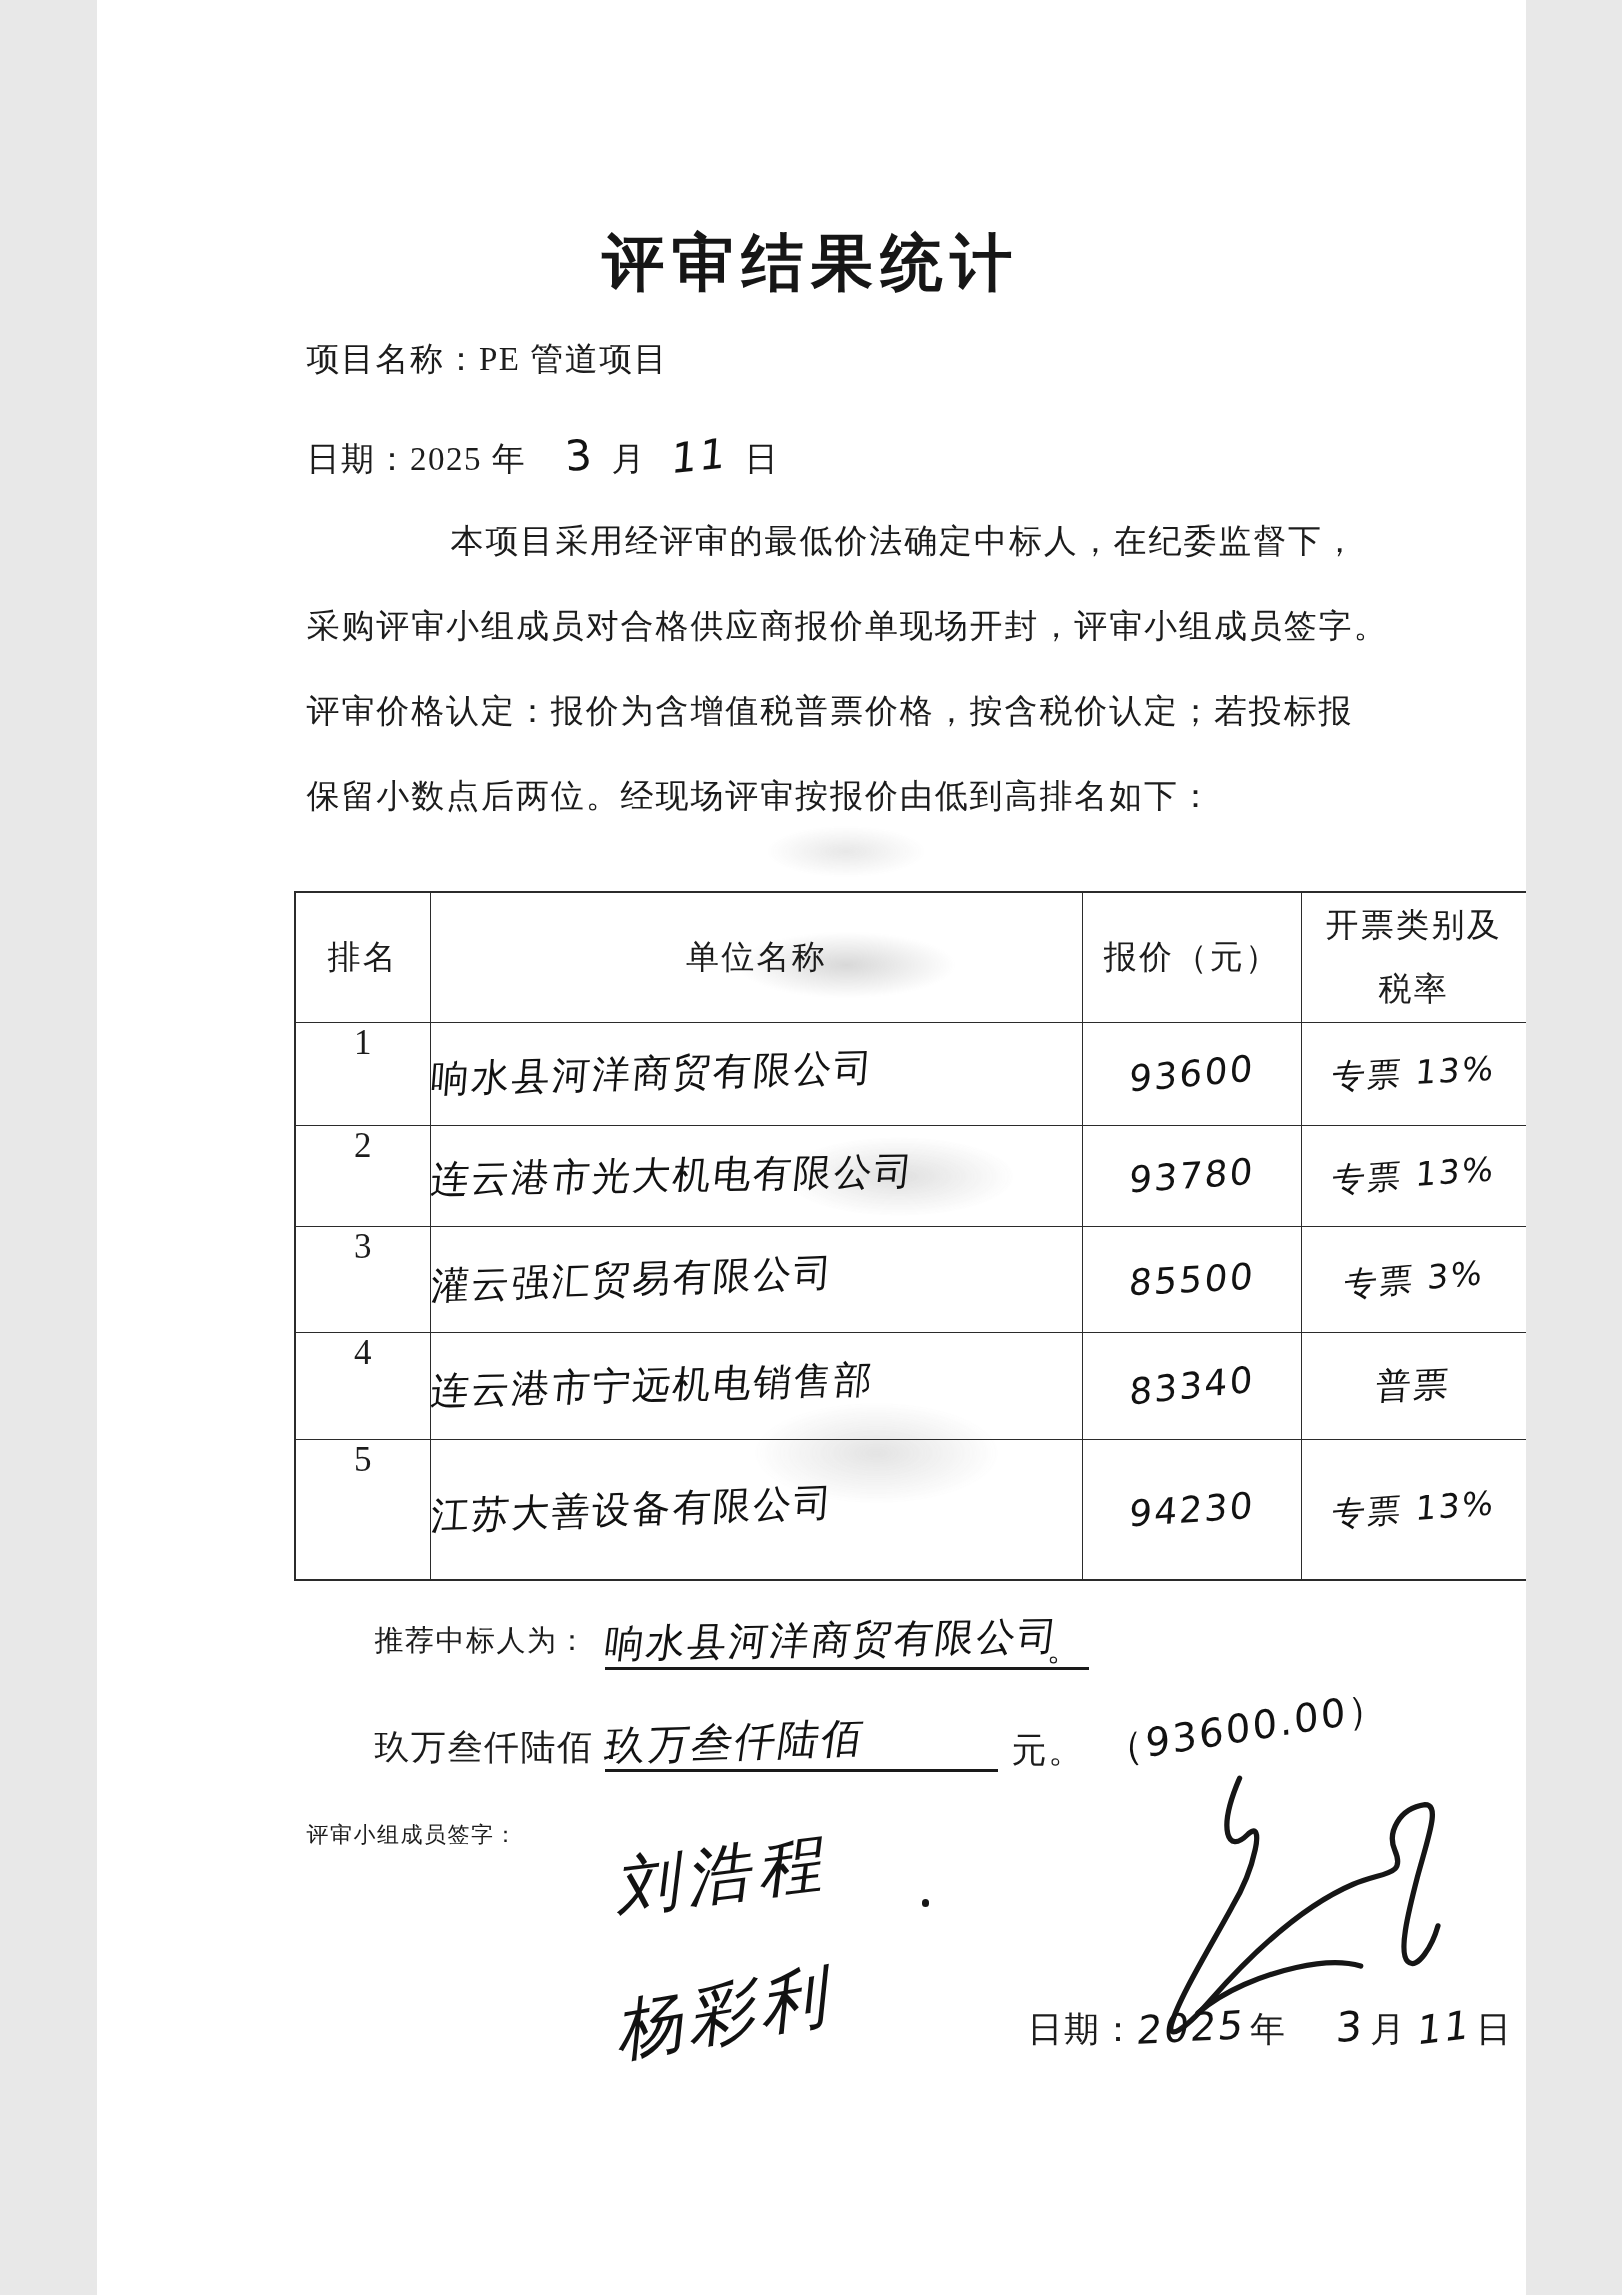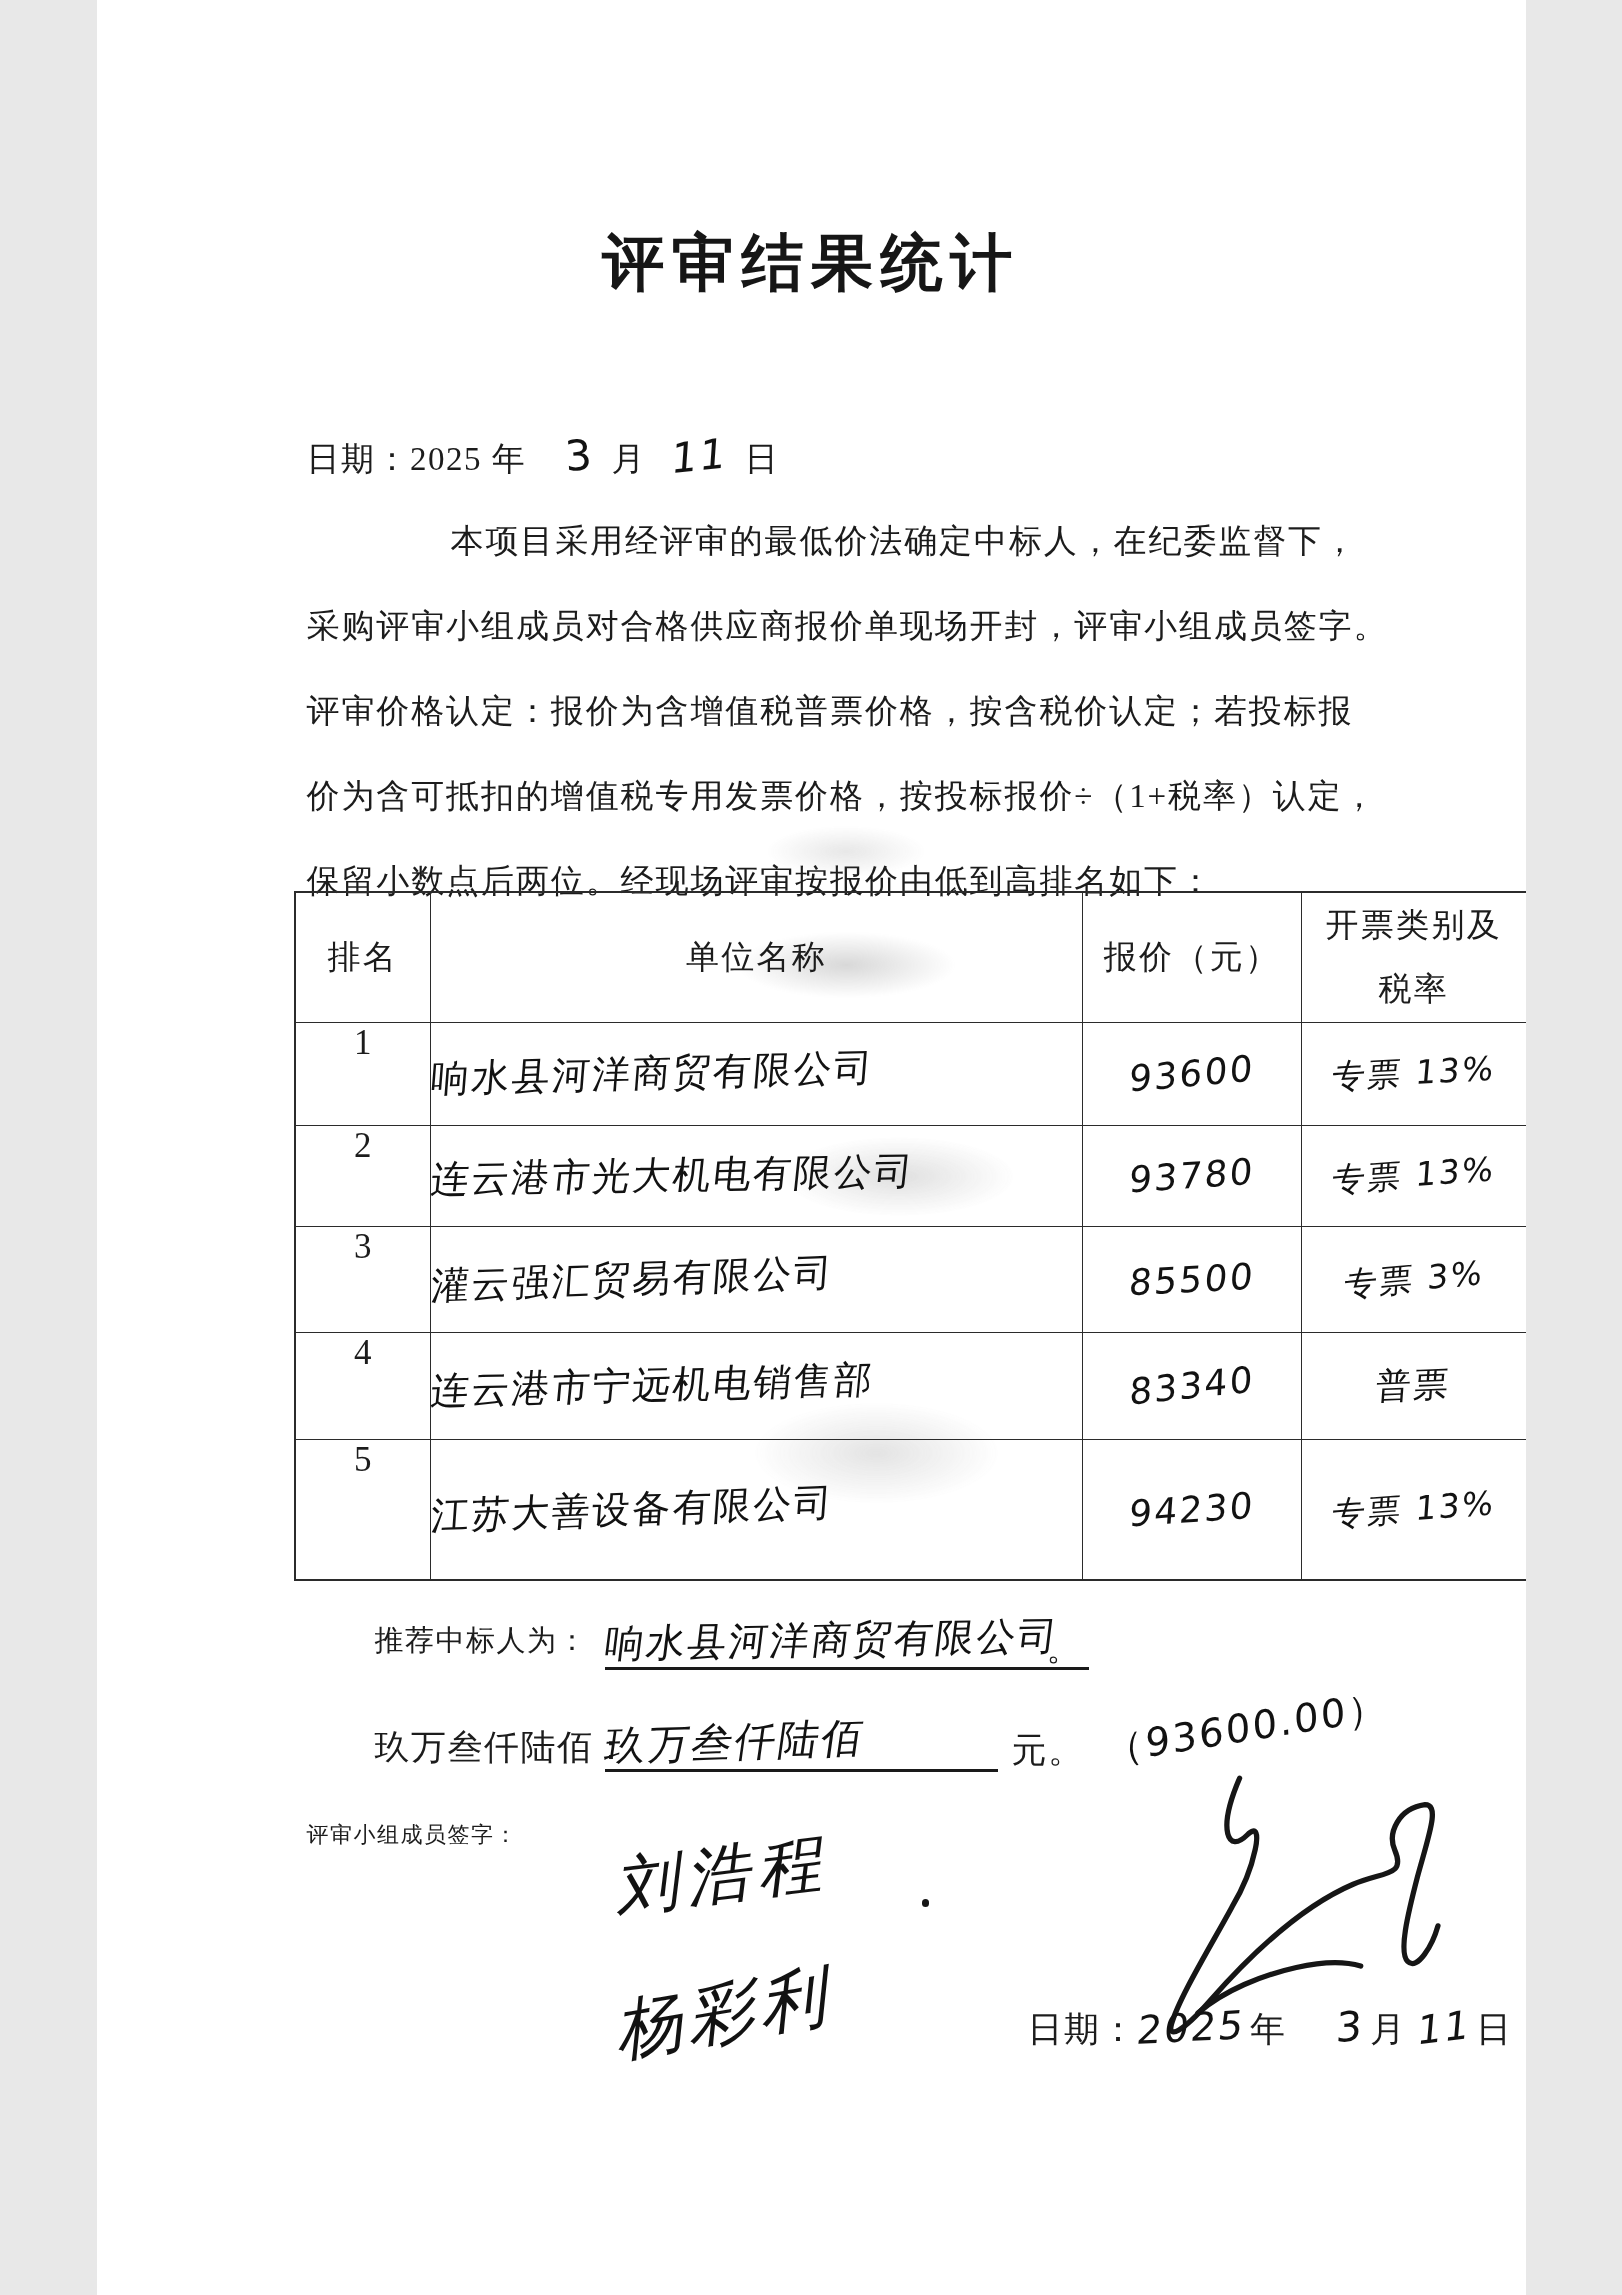--- a/index.html
+++ b/index.html
@@ -39,35 +39,37 @@
   .uline{border-bottom:3px solid #1a1a1a;}
   svg.sig{overflow:visible;}
 </style>
 </head>
 <body>
 
 <div id="doc">
 
   <div class="abs title" style="top:221px;left:0;">评审结果统计</div>
 
+  <div class="abs line" style="top:337px;left:210px;">
+    <span>项目名称：</span><span>PE 管道项目</span>
+  </div>
 
   <div class="abs line" style="top:431px;left:210px;">
     <span>日期：</span><span>2025</span>
     <span>年</span>
     <span class="hw" style="display:inline-block;font-size:42px;transform:rotate(-4deg);margin:0 7.6px 0 29px;">3</span>
     <span>月</span>
     <span class="hw" style="display:inline-block;font-size:41px;transform:rotate(-6deg) skewX(-10deg);margin:0 7.6px 0 15px;">11</span>
     <span>日</span>
   </div>
 
   <div class="abs para" style="top:499px;left:210px;">
     <div>本项目采用经评审的最低价法确定中标人，在纪委监督下，</div>
     <div>采购评审小组成员对合格供应商报价单现场开封，评审小组成员签字。</div>
     <div>评审价格认定：报价为含增值税普票价格，按含税价认定；若投标报</div>
-    <div>价为含可抵扣的增值税专用发票价格，按投标报价÷（1+税率）认定，</div>
     <div>保留小数点后两位。经现场评审按报价由低到高排名如下：</div>
   </div>
 
   <div class="smudge" style="left:636px;top:931px;width:227px;height:68px;"></div>
   <div class="smudge" style="left:681px;top:1135px;width:242px;height:83px;opacity:.8;"></div>
   <div class="smudge" style="left:651px;top:1400px;width:257px;height:106px;opacity:.7;"></div>
   <div class="smudge" style="left:666px;top:825px;width:166px;height:53px;opacity:.6;"></div>
 
   <table class="bid abs" style="left:197px;top:891px;">
     <colgroup>

